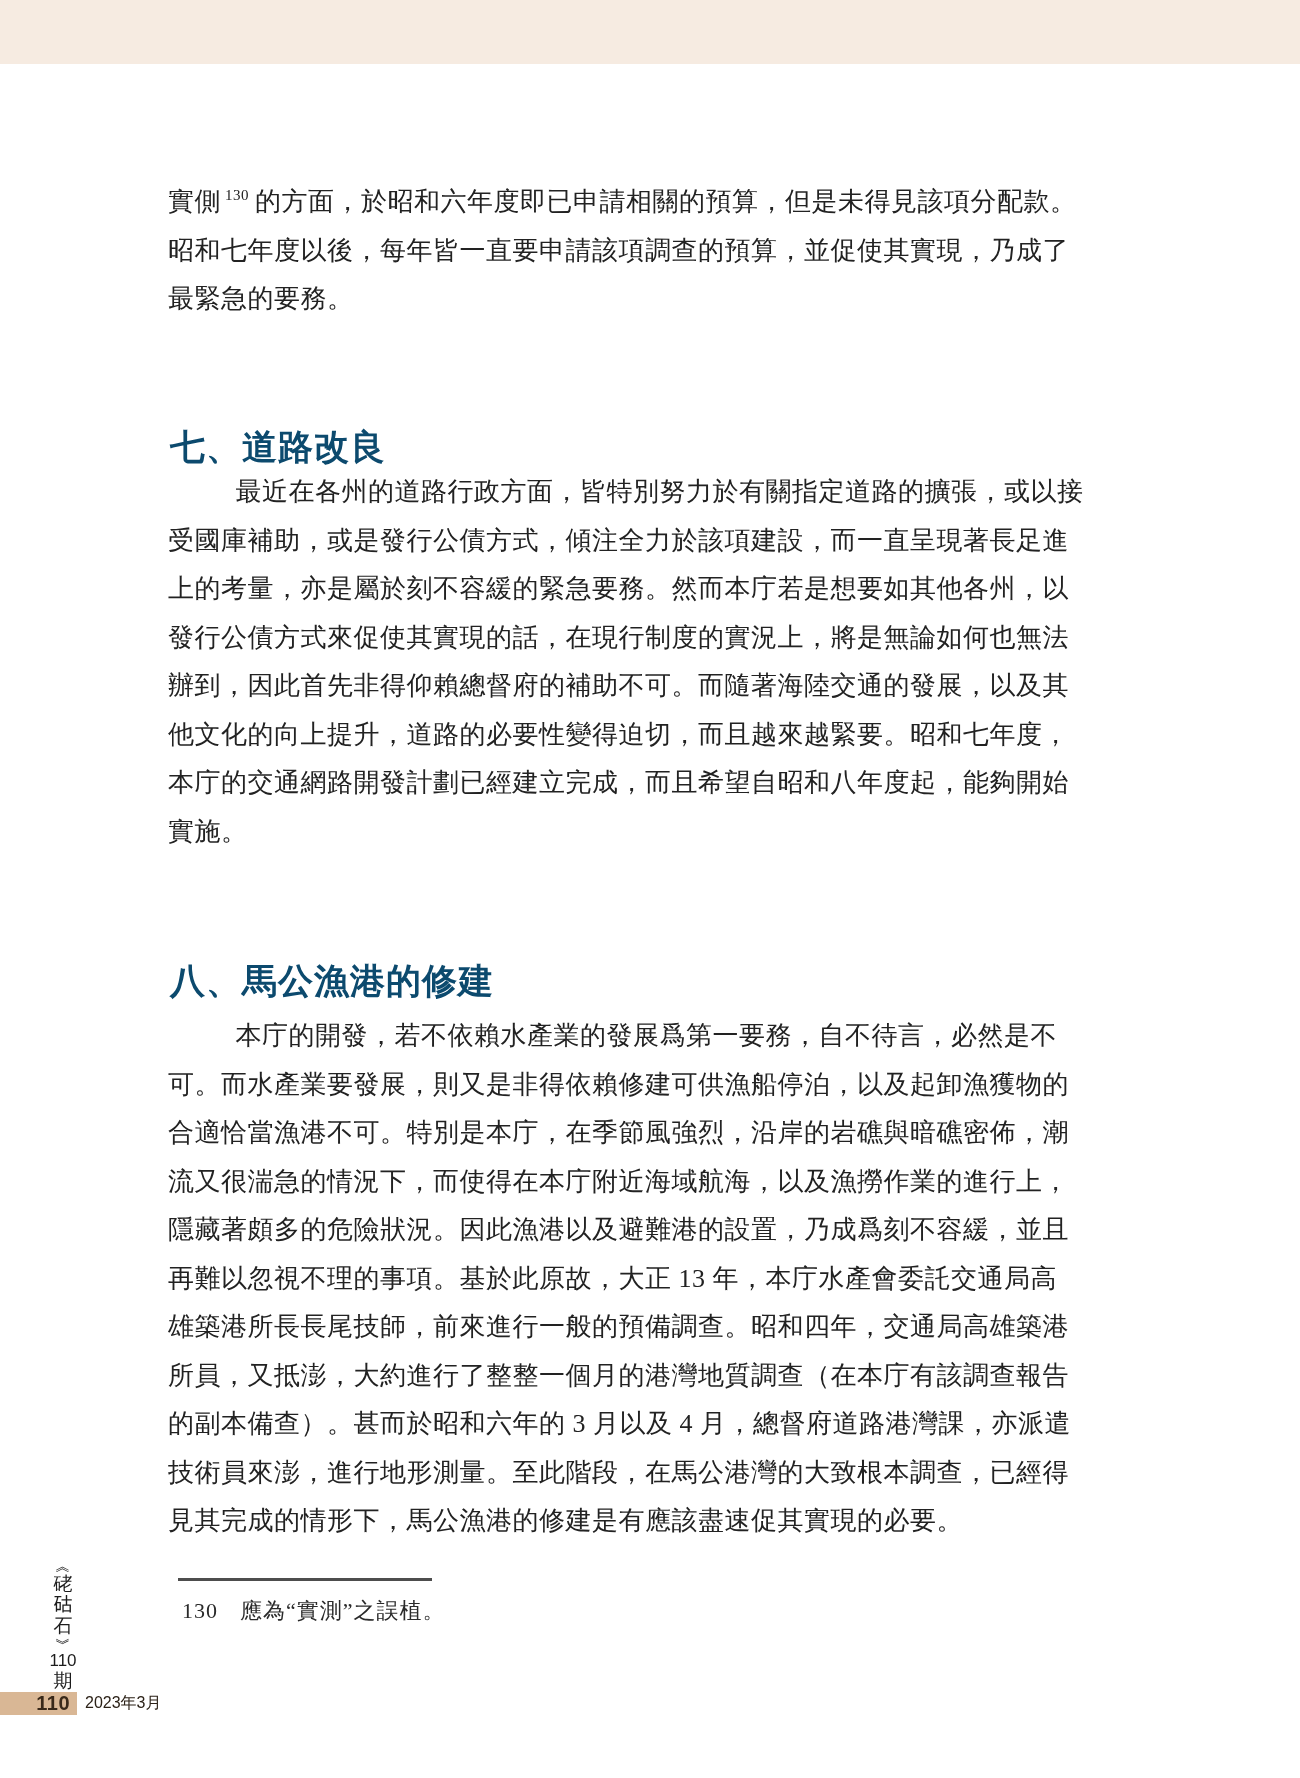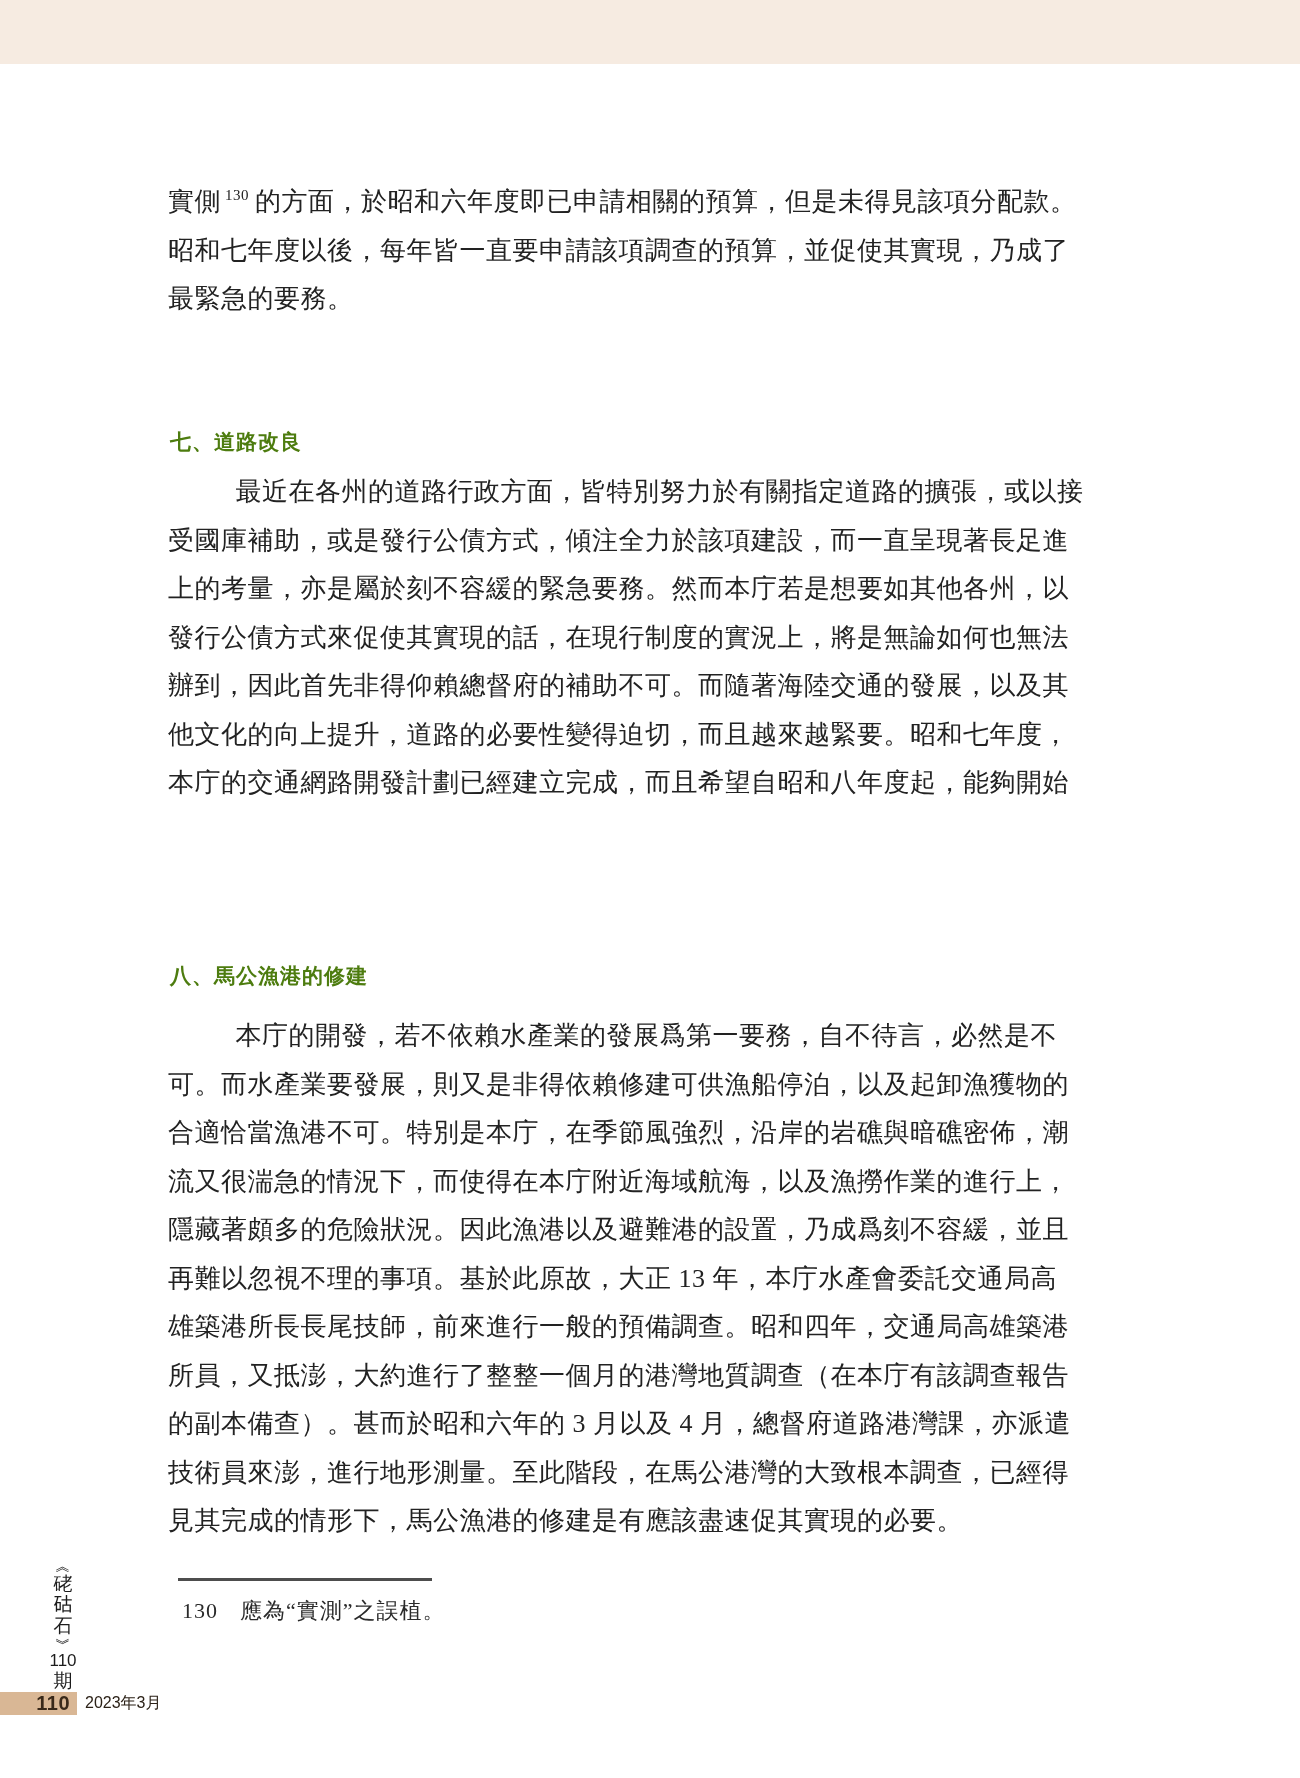--- a/index.html
+++ b/index.html
@@ -9,22 +9,22 @@
   .content{position:absolute;left:168px;top:0;width:845px;}
   .para{position:absolute;left:0;width:845px;font-size:26px;line-height:48.5px;
         letter-spacing:0.5px;}
   .line{text-align:justify;text-align-last:justify;white-space:nowrap;}
   .line.line-last{text-align-last:left;}
   .line.line-indent{text-indent:2.6em;}
   .p1{top:178px;}
   .p2{top:468px;}
   .p3{top:1012px;}
   sup.fnref{font-size:15px;vertical-align:super;line-height:0;margin:0 6px 0 4px;}
-  .heading{position:absolute;left:2px;margin:0;font-family:Liberation Sans, sans-serif;
-           font-weight:bold;font-size:21px;line-height:1.15;color:#4d7c0f;letter-spacing:1px;}
+  .heading{position:absolute;left:2px;margin:0;font-family:Liberation Mono, monospace;
+           font-weight:bold;font-size:35px;line-height:1.15;color:#0c4a6e;letter-spacing:1px;}
   .h1pos{top:430px;}
   .h2pos{top:964px;}
   .footnote-rule{position:absolute;left:10px;top:1578px;width:254px;height:3px;background:#4d4d4d;}
   .footnote{position:absolute;left:14px;top:1596px;font-size:22px;color:#2a2a2a;letter-spacing:1px;}
   .footnote .fn-num{margin-right:22px;}
   .spine{position:absolute;left:46px;top:1558px;width:34px;display:flex;flex-direction:column;
          align-items:center;color:#1c1c1c;}
   .spine .spine-char{font-size:19px;line-height:21px;font-family:"Liberation Sans","DejaVu Sans",sans-serif;}
   .spine .spine-bracket{font-size:15px;line-height:15px;}
   .spine .spine-digits{font-size:17px;line-height:19px;letter-spacing:0;}
@@ -56,20 +56,21 @@
     <h2 class="heading h1pos">七、道路改良</h2>
 
     <section class="para p2">
         <div class="line line-indent">最近在各州的道路行政方面，皆特別努力於有關指定道路的擴張，或以接</div>
         <div class="line">受國庫補助，或是發行公債方式，傾注全力於該項建設，而一直呈現著長足進</div>
         <div class="line">上的考量，亦是屬於刻不容緩的緊急要務。然而本庁若是想要如其他各州，以</div>
         <div class="line">發行公債方式來促使其實現的話，在現行制度的實況上，將是無論如何也無法</div>
         <div class="line">辦到，因此首先非得仰賴總督府的補助不可。而隨著海陸交通的發展，以及其</div>
         <div class="line">他文化的向上提升，道路的必要性變得迫切，而且越來越緊要。昭和七年度，</div>
         <div class="line">本庁的交通網路開發計劃已經建立完成，而且希望自昭和八年度起，能夠開始</div>
+        <div class="line line-last">實施。</div>
       </section>
 
     <h2 class="heading h2pos">八、馬公漁港的修建</h2>
 
     <section class="para p3">
         <div class="line line-indent">本庁的開發，若不依賴水產業的發展爲第一要務，自不待言，必然是不</div>
         <div class="line">可。而水產業要發展，則又是非得依賴修建可供漁船停泊，以及起卸漁獲物的</div>
         <div class="line">合適恰當漁港不可。特別是本庁，在季節風強烈，沿岸的岩礁與暗礁密佈，潮</div>
         <div class="line">流又很湍急的情況下，而使得在本庁附近海域航海，以及漁撈作業的進行上，</div>
         <div class="line">隱藏著頗多的危險狀況。因此漁港以及避難港的設置，乃成爲刻不容緩，並且</div>

